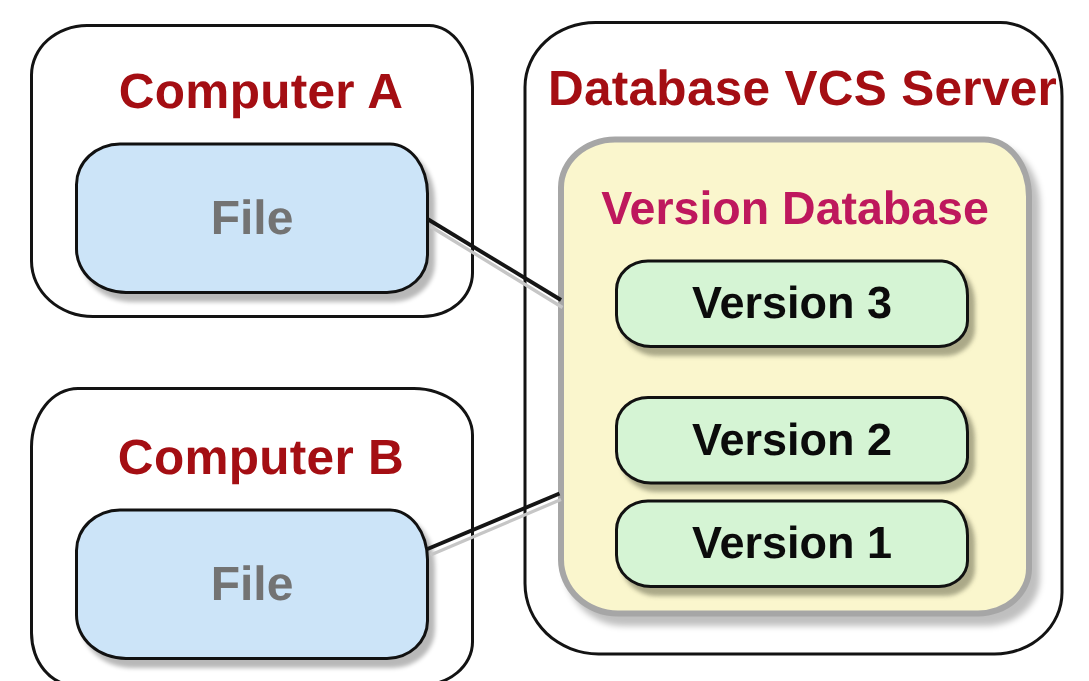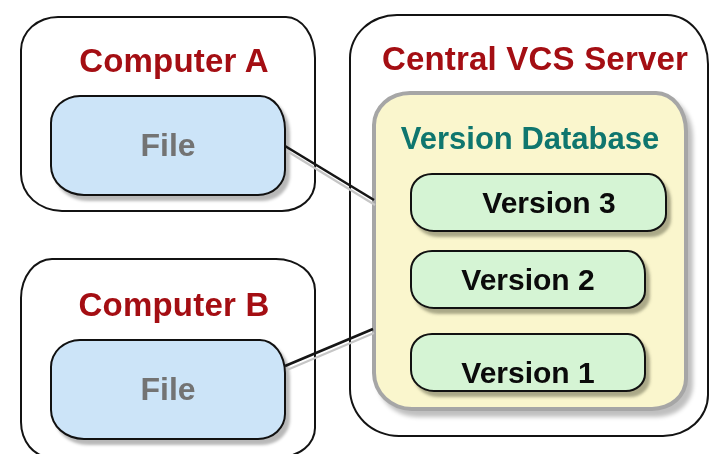--- a/index.html
+++ b/index.html
@@ -89,43 +89,43 @@
     border-radius: 38px 32px 36px 40px / 34px 40px 32px 38px;
     box-shadow: 5px 6px 4px rgba(0,0,0,0.25);
   }
   #version-database-title {
     position: absolute;
     top: 26px; left: 0; right: 0;
     margin: 0;
     text-align: center;
     font-size: 31px;
     font-weight: bold;
-    color: #0f766e;
+    color: #be185d;
     white-space: nowrap;
   }
 
   
   .version-node {
     position: absolute;
     left: 34px;
     width: 232px; height: 55px;
     background: #d5f4d4;
     border: 2.5px solid #111111;
     border-radius: 22px 18px 20px 24px / 20px 24px 18px 22px;
     box-shadow: 4px 5px 3px rgba(105,105,80,0.55);
     display: flex;
     align-items: center;
     justify-content: center;
     font-size: 30px;
     font-weight: bold;
     color: #0b0b0b;
   }
-  #version-3-node { top: 78px; padding-left: 21px; }
-  #version-2-node { top: 155px; }
-  #version-1-node { top: 238px; align-items: flex-end; }
+  #version-3-node { top: 78px; }
+  #version-2-node { top: 169px; }
+  #version-1-node { top: 238px; }
 
   
   #wires {
     position: absolute;
     left: 0; top: 0;
     width: 726px; height: 454px;
     pointer-events: none;
   }
 </style>
 </head>
@@ -141,21 +141,21 @@
   </section>
 
   <section class="machine" id="computer-b-box">
     <h2 class="red-title">Computer B</h2>
     <div class="file-node">
       <span class="node-label">File</span>
     </div>
   </section>
 
   <section id="central-server-box">
-    <h2 class="red-title">Central VCS Server</h2>
+    <h2 class="red-title">Database VCS Server</h2>
 
     <div id="version-database-box">
       <h3 id="version-database-title">Version Database</h3>
 
       <div class="version-node" id="version-3-node">
         <span>Version 3</span>
       </div>
       <div class="version-node" id="version-2-node">
         <span>Version 2</span>
       </div>

